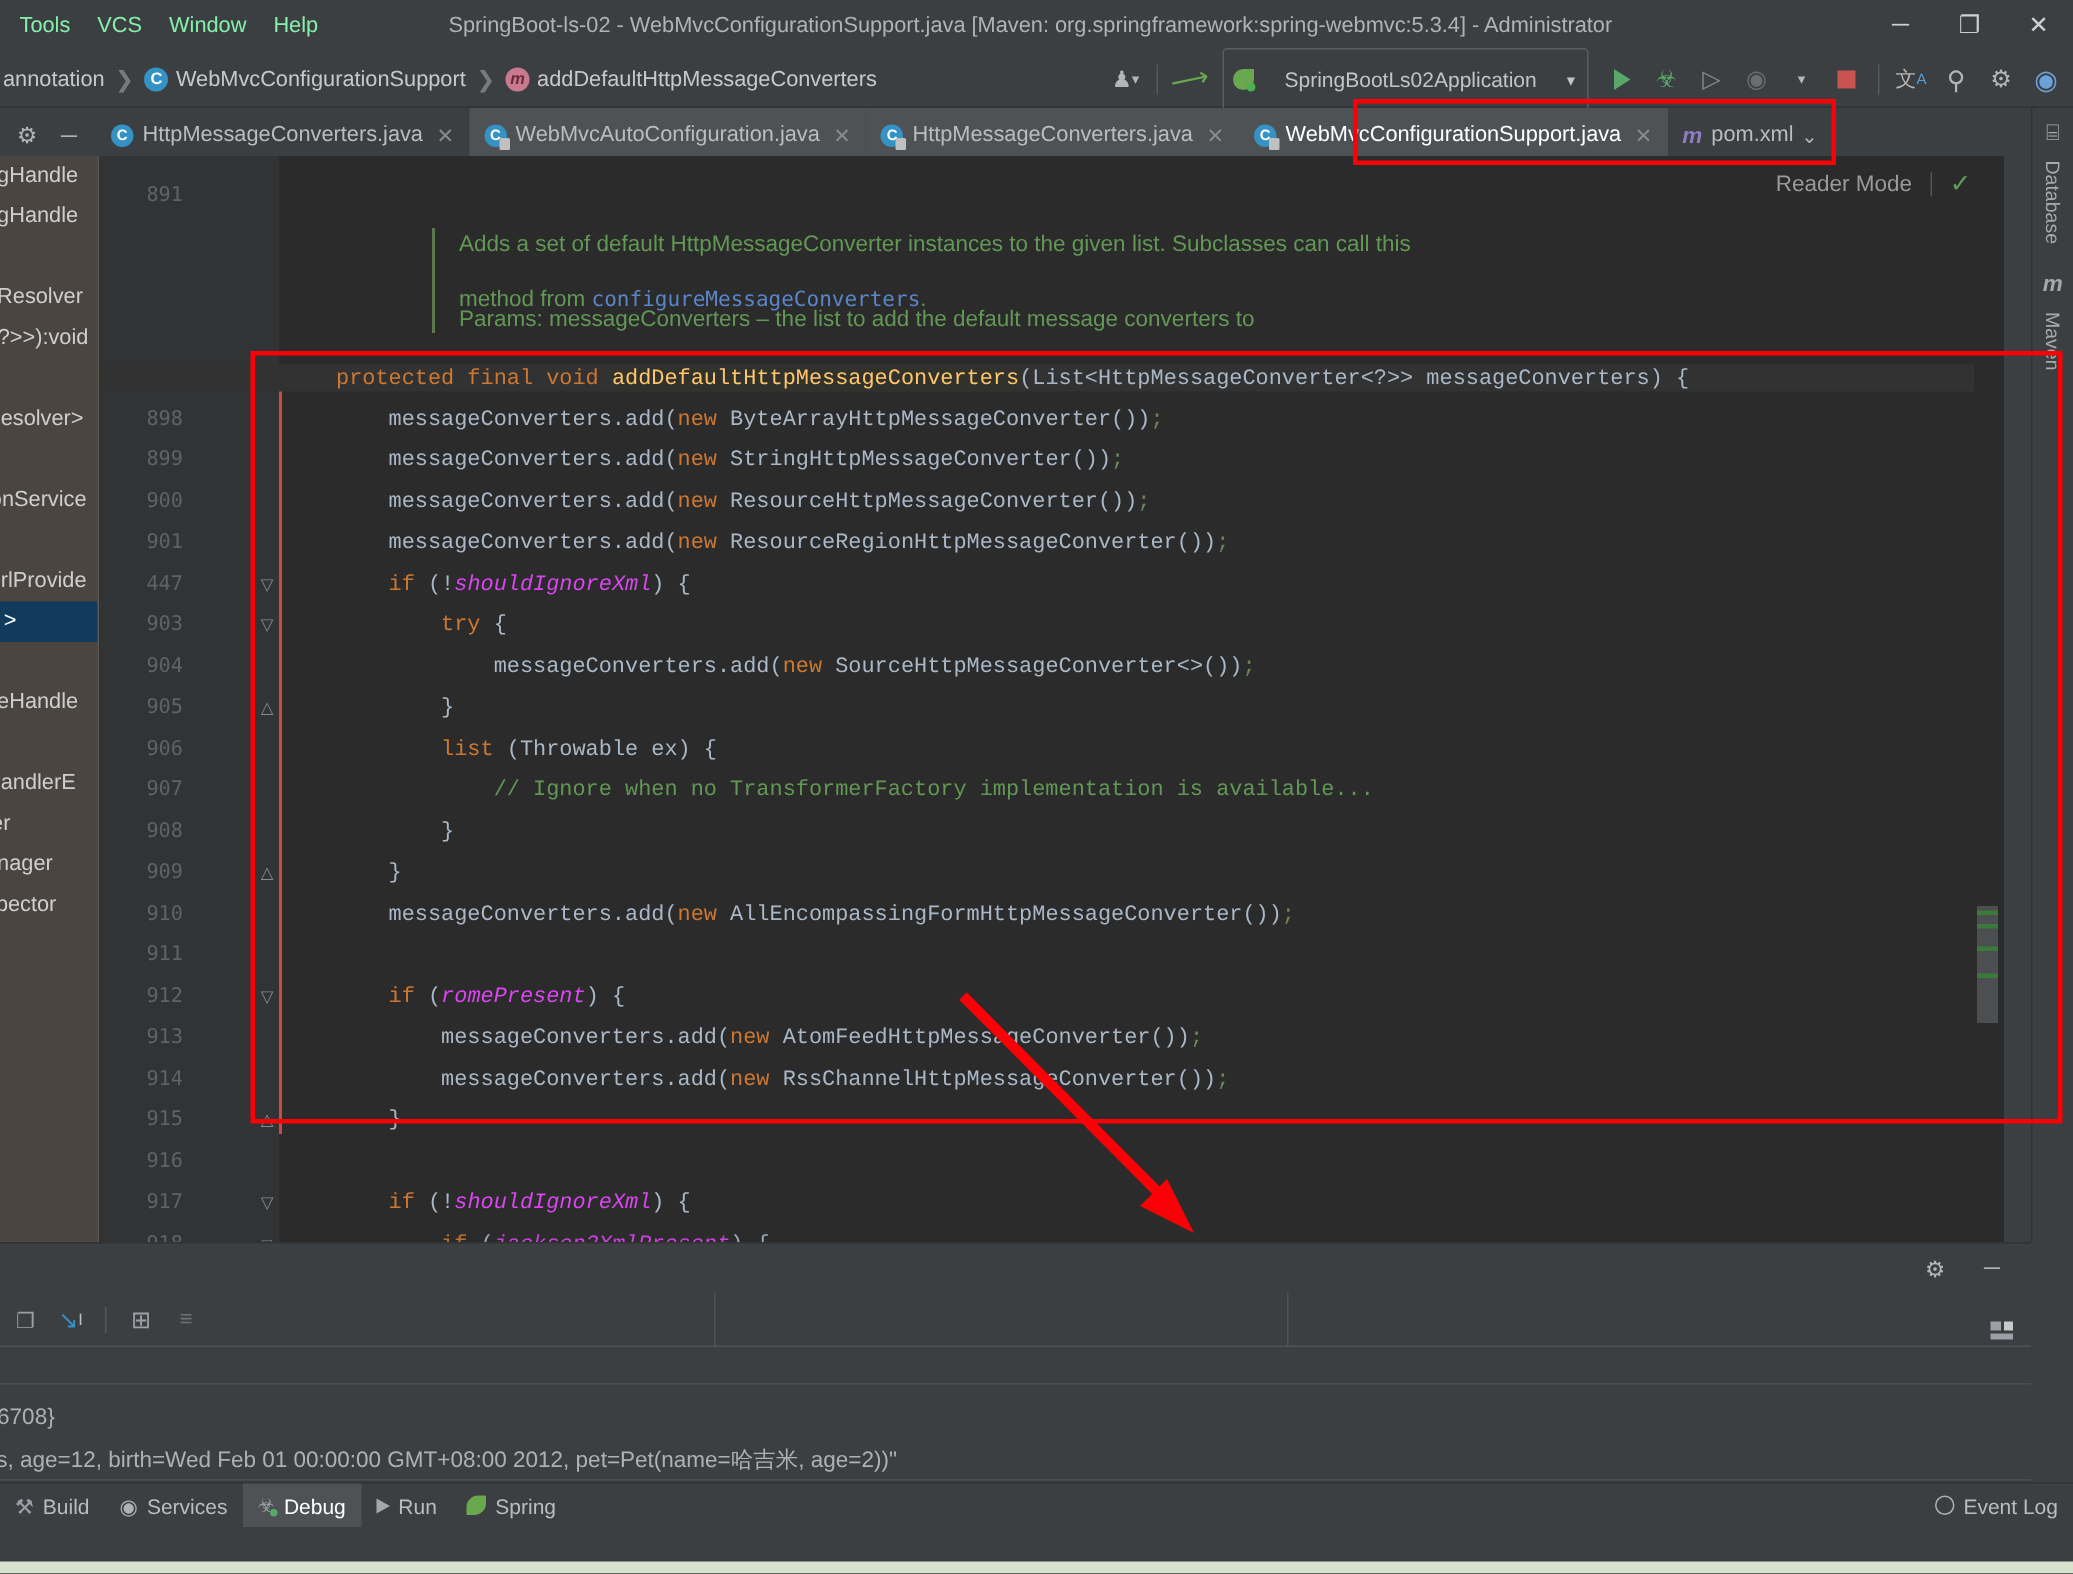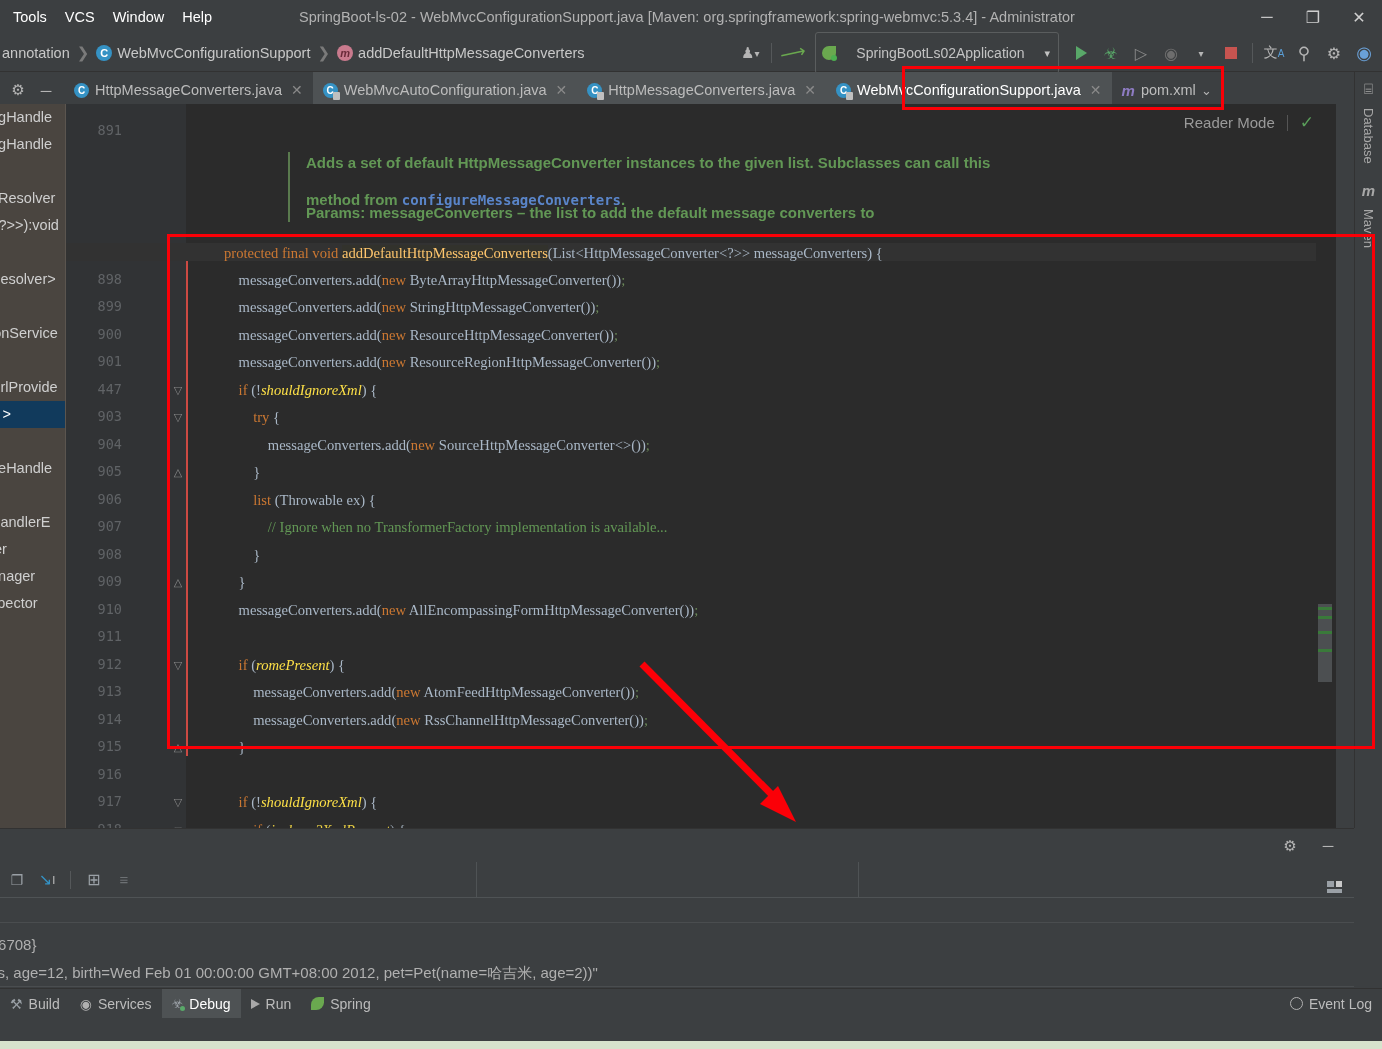--- a/index.html
+++ b/index.html
@@ -17,21 +17,21 @@
   }
 
   
   .titlebar {
     position: absolute; left:0; top:0; width:1382px; height:34px;
     background:#3c3f41;
     display:flex; align-items:center;
   }
   .menu { display:flex; align-items:center; padding-left:4px; gap:0px; }
   .menu-item {
-    font-size:14.5px; color:#ffffff; padding:4px 9px; white-space:nowrap;
+    font-size:14.5px; color:#86efac; padding:4px 9px; white-space:nowrap;
   }
   .win-title {
     position:absolute; left:265px; top:0; height:34px;
     display:flex; align-items:center;
     font-size:14.5px; color:#b2b2b2; white-space:nowrap;margin-left:34px;
   }
   .win-ctrls {
     position:absolute; right:0; top:0; height:34px; display:flex; align-items:center;
   }
   .win-btn {
@@ -135,34 +135,34 @@
   .gico {
     position:absolute; font-family:"DejaVu Sans Mono", monospace;
     font-size:13px; color:#a9a9a9;
   }
   .fold {
     position:absolute; left:106px; width:12px; height:12px;
     color:#8a8a8a; font-size:11px; line-height:12px; text-align:center;
   }
   .codeline {
     position:absolute; left:158px;
-    font-family:Liberation Serif, serif;
+    font-family:Liberation Mono, monospace;
     font-size:14.6px; line-height:18px; white-space:pre; color:#a9b7c6;
   }
   .doc {
     position:absolute; left:240px;
     font-family:"Liberation Sans", sans-serif;
-    font-size:15px; color:#629755; white-space:pre;font-weight:bold;
+    font-size:15px; color:#629755; white-space:pre;
   }
   .doc .ref { color:#5a85c9; font-family:"DejaVu Sans Mono", monospace; font-size:14px;}
   .doc-bar { position:absolute; left:222px; width:2px; background:#5a7a4e; }
 
   .k  { color:#cc7832; }            
   .m  { color:#ffc66d; }            
-  .f  { color:#fde047; font-style:italic; }            
+  .f  { color:#d946ef; font-style:italic; }            
   .c  { color:#629755; }            
   .sc { color:#6a8759; }            
   .p  { color:#a9b7c6; }
 
   .hl-method { background:#32322c; }
   .caret-line { position:absolute; left:0; height:18px; background:#323232; }
   .err-strip { position:absolute; left:120px; width:2px; background:#cc4a43; }
 
   
   .redbox {

